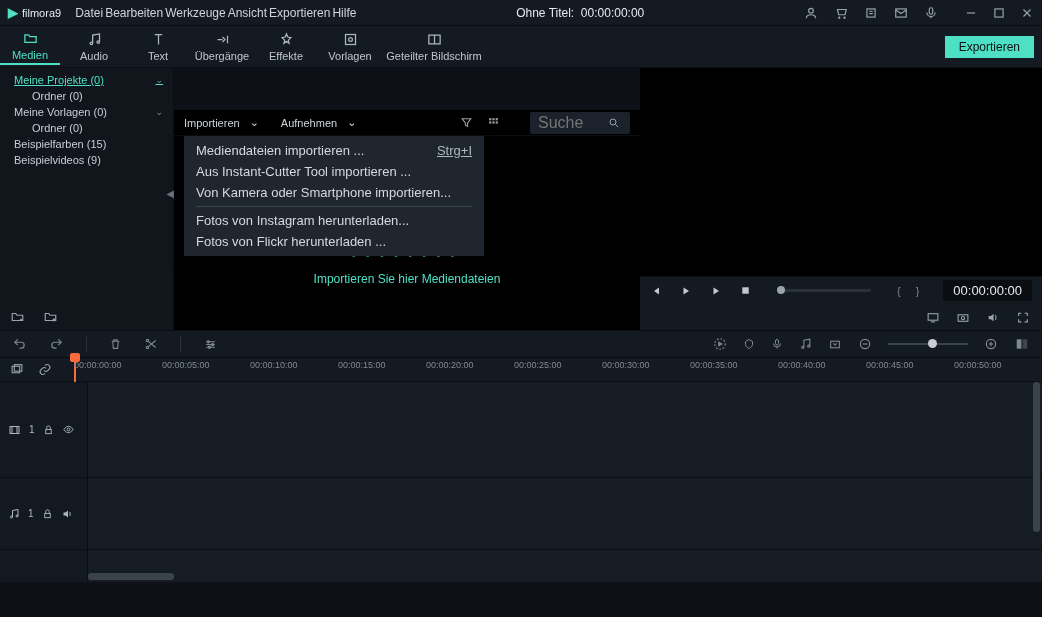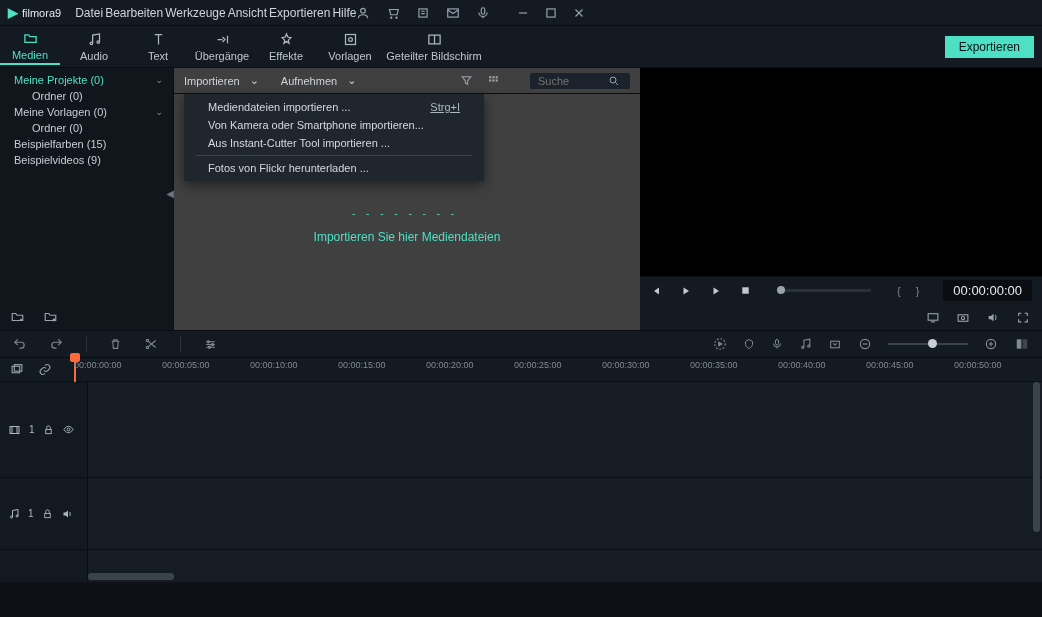--- a/index.html
+++ b/index.html
@@ -24,36 +24,36 @@
 .tab.wide { width:100px; }
 .tab .ticon { height:17px; display:flex; justify-content:center; align-items:center; margin-bottom:2px; color:#aeb6c0; }
 .tab.active { color:#4ee0c5; border-bottom:2px solid #4ee0c5; margin-bottom:-1px; padding-bottom:2px;}
 .tab.active .ticon { color:#4ee0c5; }
 .export-btn { margin-left:auto; margin-right:8px; background:#4ee0c5; color:#0d1117; padding:4px 14px; font-size:12px; border:none; cursor:default; }
 
 
 .main { display:flex; height:262px; }
 .sidebar { width:174px; background:#11161c; border-right:1px solid #0a0d11; padding-top:4px; position:relative; }
 .side-item { padding:2px 10px 2px 14px; font-size:11px; color:#c8ced6; display:flex; align-items:center; }
-.side-item.sel { color:#4ee0c5; }
+.side-item.sel { color:#4ee0c5; text-decoration:underline; }
 .side-item.child { padding-left:32px; }
 .side-chev { margin-left:auto; color:#848c96; font-size:9px; }
 .side-handle { position:absolute; right:-1px; top:120px; color:#6a727d; font-size:10px; }
 .side-bottom { position:absolute; bottom:6px; left:10px; display:flex; gap:18px; color:#9aa3ad;}
 
-.media-panel { width:466px; background:#404040; position:relative; }
+.media-panel { width:466px; background:#000000; position:relative;margin-top:42px; }
 .media-bar { height:26px; display:flex; align-items:center; padding:0 10px; gap:22px; border-bottom:1px solid #0a0d11;}
 .media-dd { display:flex; align-items:center; gap:10px; font-size:11px; color:#cfd5db;}
 .media-bar-icns { margin-left:auto; display:flex; gap:14px; color:#9aa3ad;}
 .search { margin-left:8px; background:#1b222b; border-radius:2px; display:flex; align-items:center; padding:2px 8px; width:100px;}
-.search input { background:none; border:none; color:#7d858f; font-size:11px; width:70px; outline:none;}
+.search input { background:none; border:none; color:#7d858f; font-size:16px; width:70px; outline:none;}
 
 
 .dropdown { position:absolute; left:10px; top:26px; width:300px; background:#1f262e; padding:4px 0; box-shadow:0 4px 12px rgba(0,0,0,.5); z-index:10;}
-.dd-item { padding:3px 24px; font-size:11px; color:#d4d9df; display:flex;}
+.dd-item { padding:3px 12px; font-size:13px; color:#d4d9df; display:flex;}
 .dd-item .sc { margin-left:auto; color:#aeb6c0;text-decoration:underline;}
 .dd-sep { height:1px; background:#3a424c; margin:3px 12px;}
 
 .drop-hint { position:absolute; top:162px; left:0; right:0; text-align:center; color:#4ee0c5; font-size:12px;}
 .drop-dashes { position:absolute; top:140px; left:178px; color:#4ee0c5; letter-spacing:4px; font-size:10px;}
 
 .preview { flex:1; background:#000;}
 .pv-controls { height:28px; background:#141a21; display:flex; align-items:center; padding:0 10px; gap:18px; border-top:1px solid #0a0d11;}
 .pv-slider { flex:1; height:3px; background:#2a313a; position:relative; margin:0 8px;}
 .pv-slider::before{ content:""; position:absolute; left:0; top:-3px; width:8px; height:8px; border-radius:50%; background:#9aa3ad;}
@@ -97,20 +97,24 @@
     <span class="logo-mark">▶</span>
     <span class="logo-text">filmora9</span>
   </div>
   <div class="menus">
     <span class="menu-item">Datei</span>
     <span class="menu-item">Bearbeiten</span>
     <span class="menu-item">Werkzeuge</span>
     <span class="menu-item">Ansicht</span>
     <span class="menu-item">Exportieren</span>
     <span class="menu-item">Hilfe</span>
+  </div>
+  <div class="title-center">
+    <span>Ohne Titel:</span>
+    &nbsp;<span>00:00:00:00</span>
   </div>
   <div class="title-right">
     <span>
       <svg class="title-icon" viewBox="0 0 24 24" fill="none" stroke="currentColor" stroke-width="2">
           <circle cx="12" cy="8" r="4"></circle>
           <path d="M4 21c0-4 4-6 8-6s8 2 8 6"></path>
         </svg>
     </span>
     <span>
       <svg class="title-icon" viewBox="0 0 24 24" fill="none" stroke="currentColor" stroke-width="2">
@@ -298,26 +302,29 @@
           </span>
       </div>
     </div>
 
     <div class="dropdown">
       <div class="dd-item">
           <span>Mediendateien importieren ...</span>
           <span class="sc">Strg+I</span>
         </div>
       <div class="dd-item">
+          <span>Aus Instant-Cutter Tool importieren ...</span>
+        </div>
+      <div class="dd-item">
           <span>Von Kamera oder Smartphone importieren...</span>
         </div>
+      <div class="dd-sep"></div>
       <div class="dd-item">
-          <span>Aus Instant-Cutter Tool importieren ...</span>
-        </div>
-      <div class="dd-sep"></div>
+          <span>Fotos von Instagram herunterladen...</span>
+        </div>
       <div class="dd-item">
           <span>Fotos von Flickr herunterladen ...</span>
         </div>
     </div>
 
     <div class="drop-dashes">- - - - - - - -</div>
     <div class="drop-hint">Importieren Sie hier Mediendateien</div>
   </div>
 
   <div style="flex:1;display:flex;flex-direction:column;">

